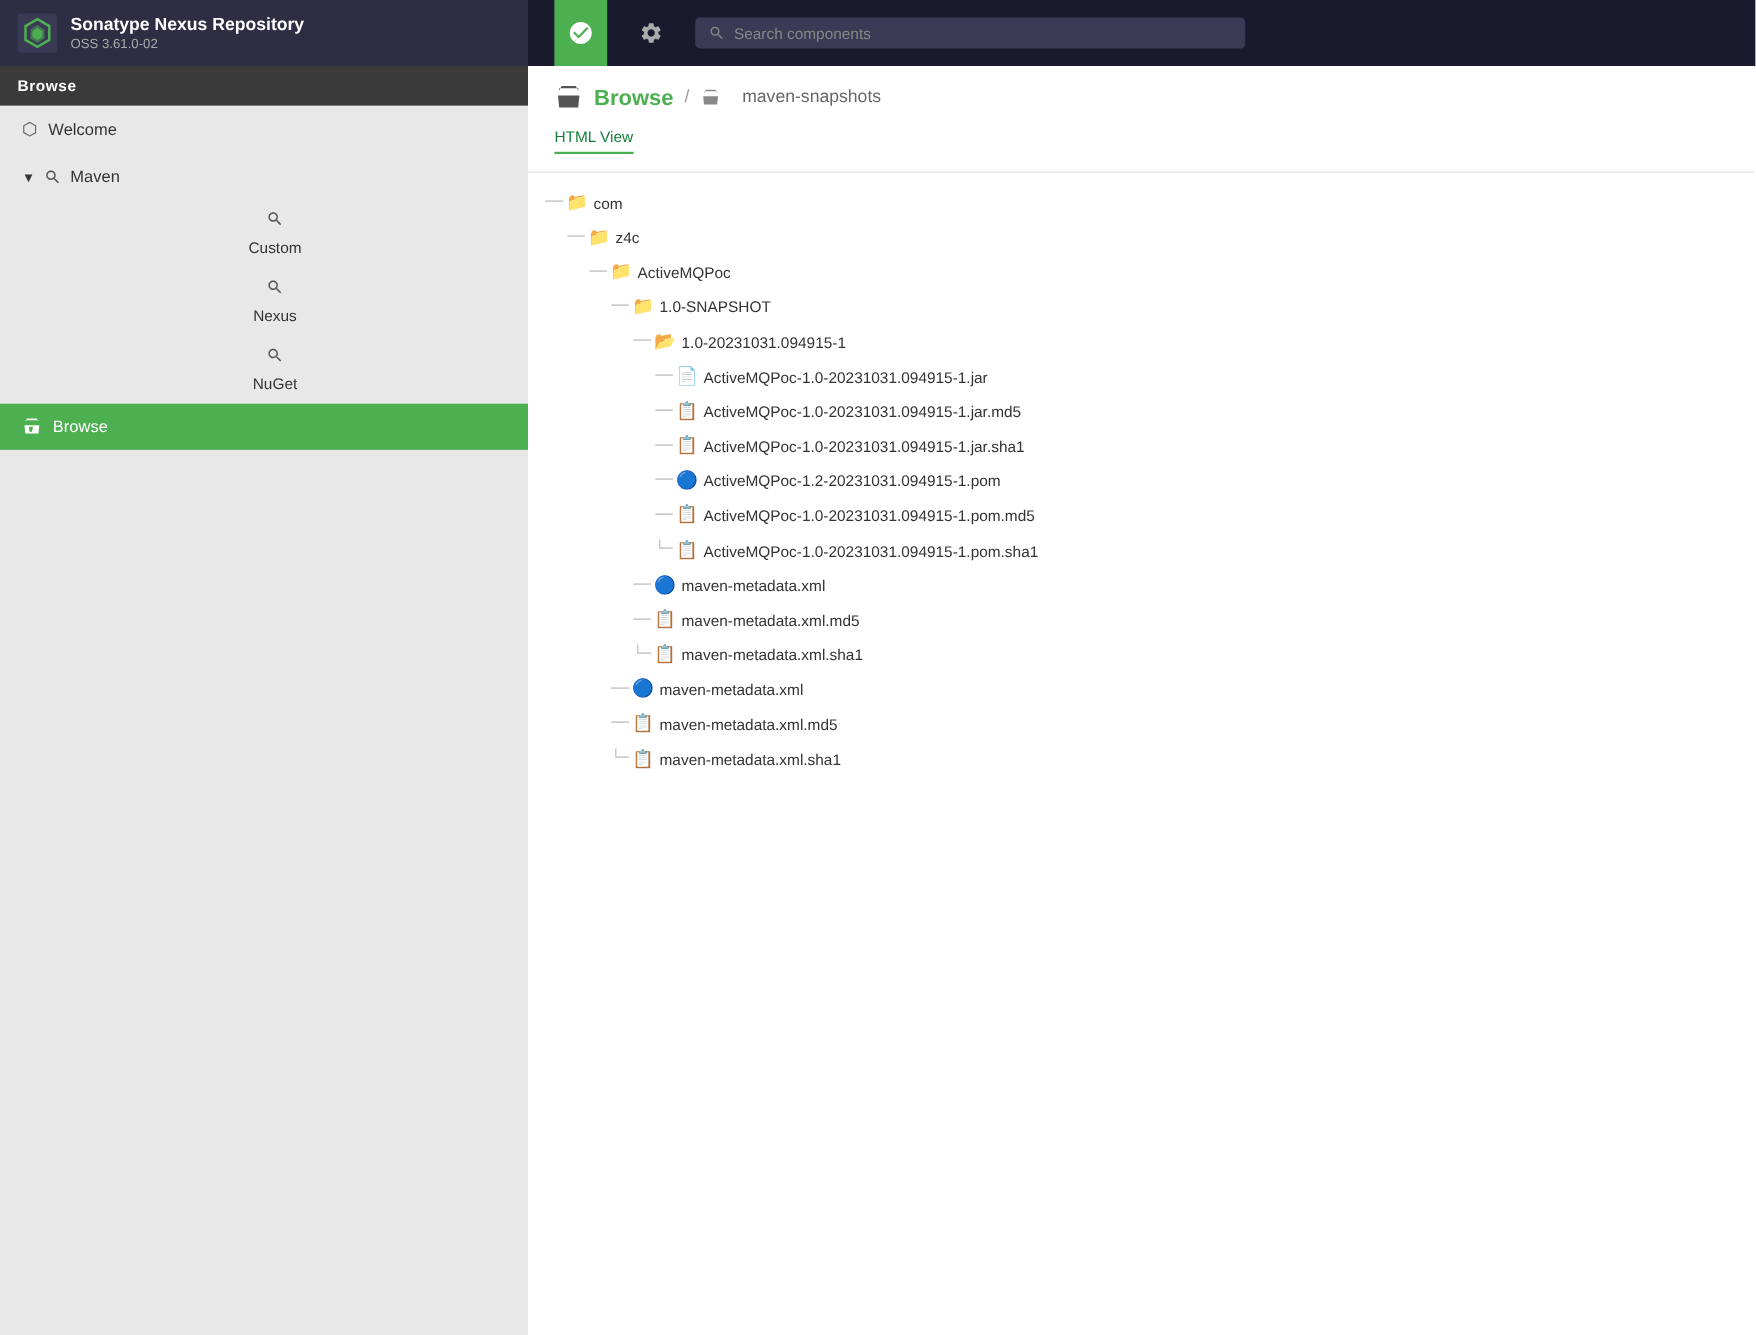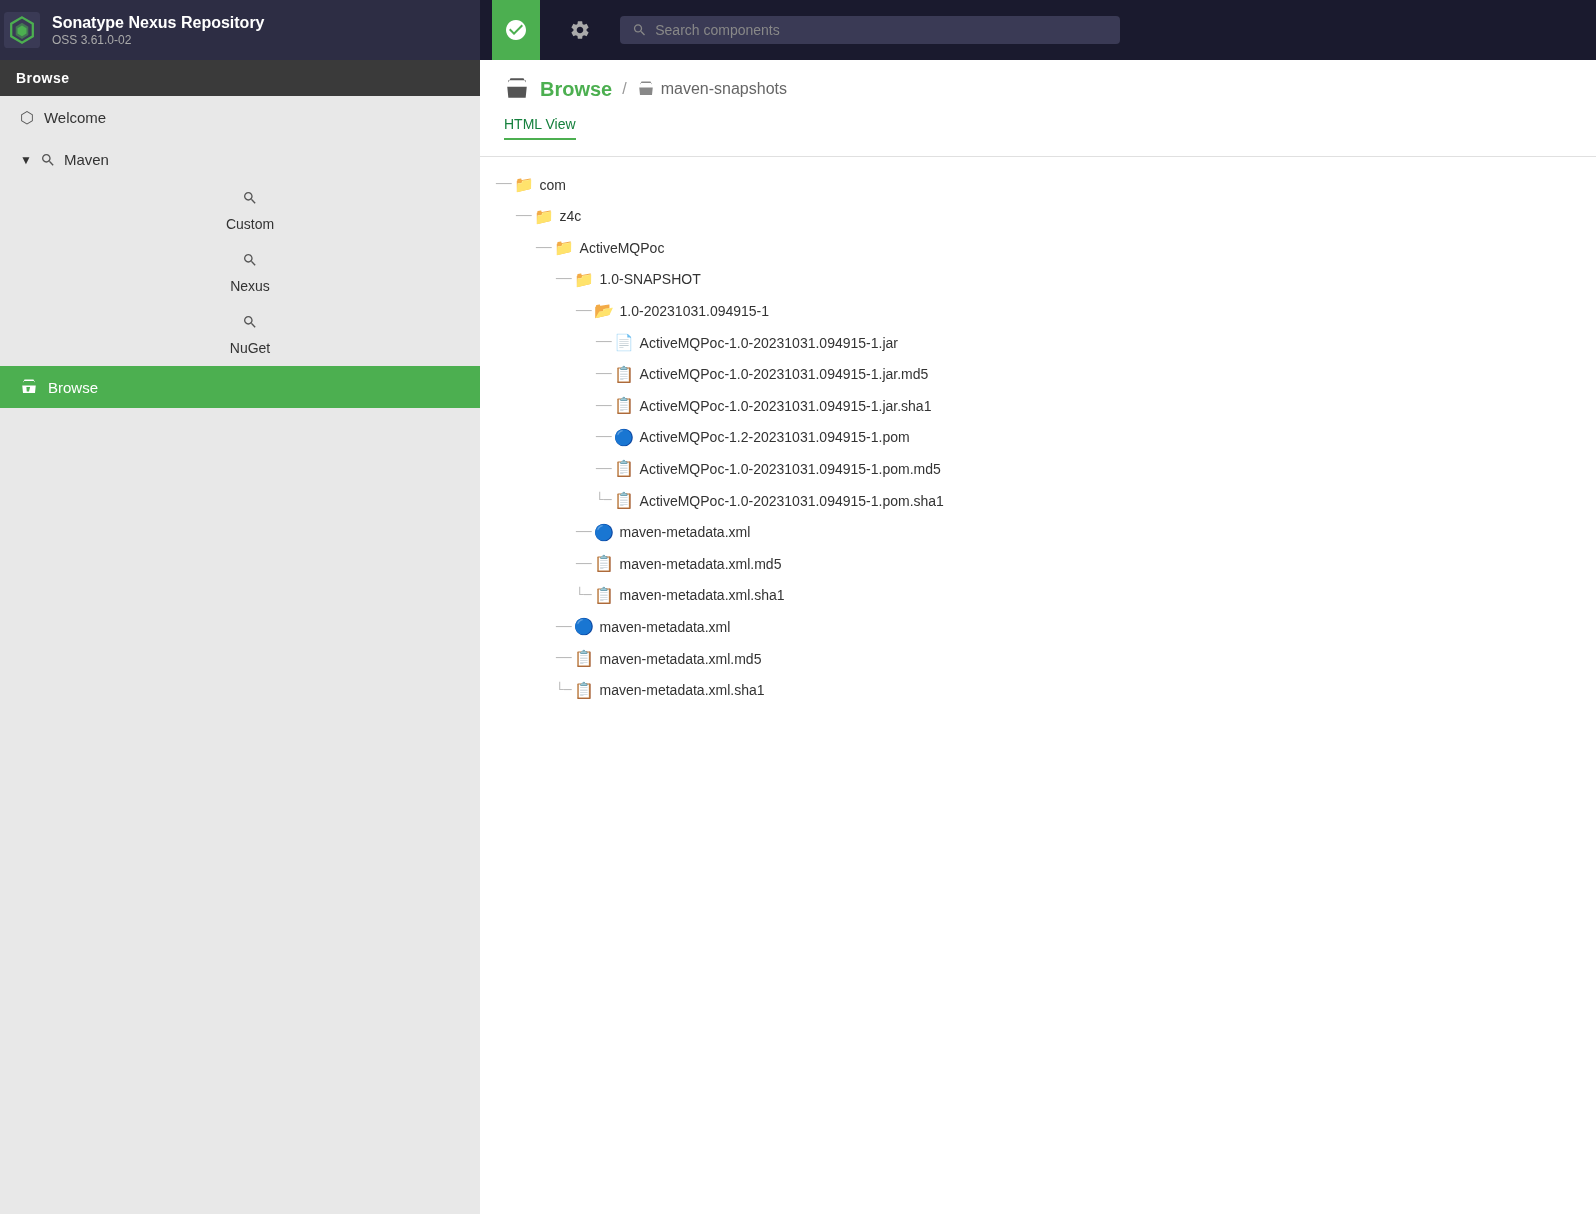--- a/index.html
+++ b/index.html
@@ -9,40 +9,40 @@
     .navbar {
       display: flex;
       align-items: center;
       background: #1a1a2e;
       height: 60px;
       flex-shrink: 0;
     }
     .navbar-brand {
       display: flex;
       align-items: center;
-      padding: 0 4px;
+      padding: 0 16px;
       width: 480px;
       background: #2d2d44;
       height: 100%;
     }
     .brand-logo {
       width: 36px;
       height: 36px;
       margin-right: 12px;
       flex-shrink: 0;
     }
     .brand-text { color: white; }
     .brand-title { font-size: 16px; font-weight: bold; line-height: 1.2; }
     .brand-subtitle { font-size: 12px; color: #aaa; }
 
     .navbar-actions {
       display: flex;
       align-items: center;
       flex: 1;
-      padding: 0 12px;
+      padding: 0 24px;
       gap: 16px;
     }
     .nav-icon-btn {
       width: 48px;
       height: 60px;
       display: flex;
       align-items: center;
       justify-content: center;
       cursor: pointer;
       color: white;
@@ -152,21 +152,21 @@
     .breadcrumb-title {
       font-size: 20px;
       font-weight: bold;
       color: #4caf50;
       cursor: pointer;
     }
     .breadcrumb-sep { color: #999; font-size: 16px; }
     .breadcrumb-current {
       display: flex;
       align-items: center;
-      gap: 6px;
+      gap: 20px;
       color: #666;
       font-size: 16px;
     }
     .tab-bar {
       display: flex;
       gap: 0;
     }
     .tab {
       padding: 6px 0;
       cursor: pointer;

